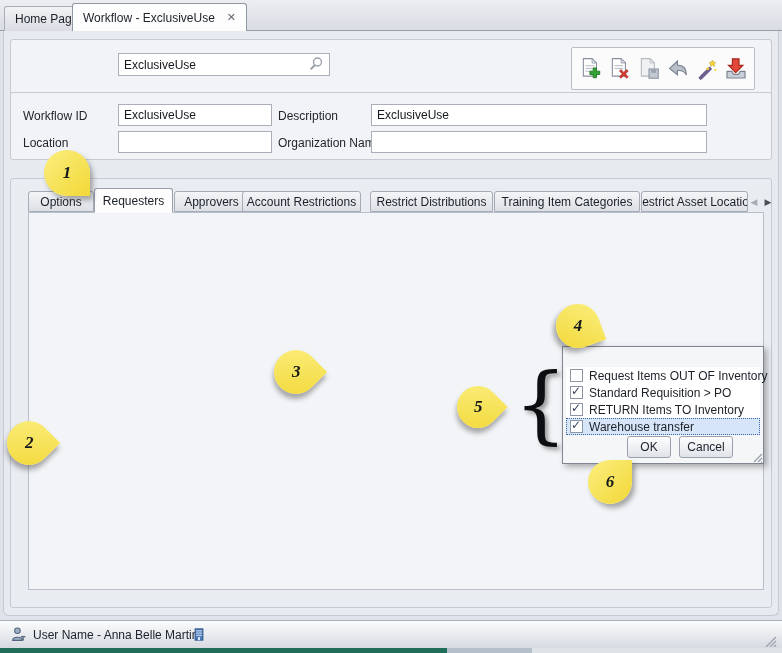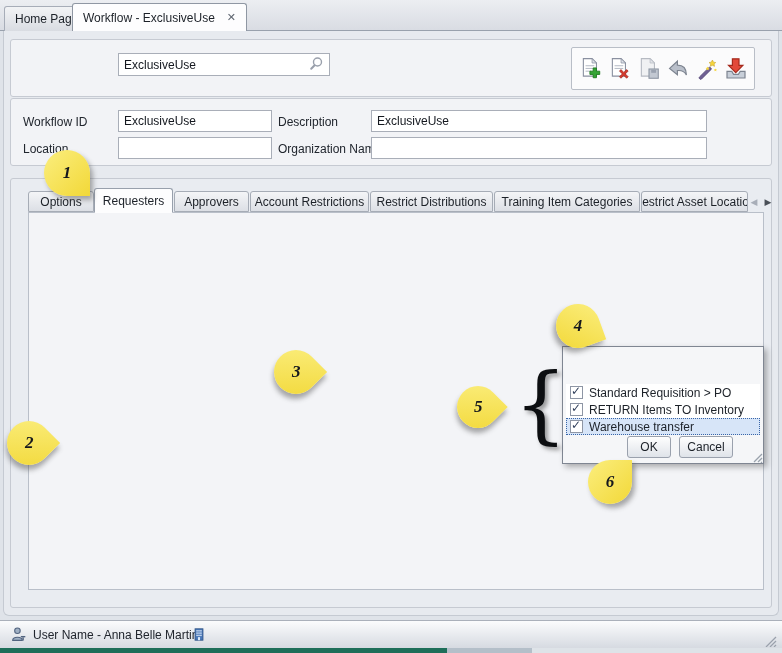--- a/index.html
+++ b/index.html
@@ -162,21 +162,21 @@
       </div>
       <div class="tbtn">
         <svg width="24" height="24" viewBox="0 0 20 20">
             <path d="M7 1.5h5.5v5.5h3.2L9.8 13 3.8 7H7Z" fill="#e2493a" stroke="#a52a1d" stroke-width="1"></path>
             <path d="M2.5 12h4l1.5 2.5h4L13.5 12h4v5.5h-15z" fill="#c8cfd9" stroke="#7d8490" stroke-width="1"></path>
           </svg>
       </div>
     </div>
   </div>
 
-  <div class="gbox" style="left:10px;top:98px;width:762px;height:68px;">
+  <div class="gbox" style="left:10px;top:92px;width:762px;height:68px;">
     <div class="lbl" style="left:12px;top:16px;">Workflow ID</div>
     <input class="tinput noicon" style="left: 107px; top: 11px; width: 154px; height: 22px;" readonly="" value="ExclusiveUse">
     <div class="lbl" style="left:267px;top:16px;">Description</div>
     <input class="tinput noicon" style="left: 360px; top: 11px; width: 336px; height: 22px;" readonly="" value="ExclusiveUse">
     <div class="lbl" style="left:12px;top:43px;">Location</div>
     <input class="tinput noicon" style="left: 107px; top: 38px; width: 154px; height: 22px;" readonly="" value="">
     <div class="lbl" style="left:267px;top:43px;">Organization Name</div>
     <input class="tinput noicon" style="left: 360px; top: 38px; width: 336px; height: 22px;" readonly="" value="">
   </div>
 
@@ -184,21 +184,21 @@
 
   <div class="ptab" style="left:28px;width:66px;">
       <span>Options</span>
     </div>
   <div class="ptab active" style="left:94px;width:79px;">
       <span>Requesters</span>
     </div>
   <div class="ptab" style="left:174px;width:75px;">
       <span>Approvers</span>
     </div>
-  <div class="ptab" style="left:250px;width:119px;text-align:right;">
+  <div class="ptab" style="left:242px;width:119px;text-align:right;">
       <span>Account Restrictions</span>
     </div>
   <div class="ptab" style="left:370px;width:123px;">
       <span>Restrict Distributions</span>
     </div>
   <div class="ptab" style="left:494px;width:146px;">
       <span>Training Item Categories</span>
     </div>
   <div class="ptab" style="left:641px;width:107px;">
       <span>Restrict Asset Location</span>
@@ -382,20 +382,24 @@
       <div class="gc" style="width:46px;display:flex;align-items:center;justify-content:center;">
           <div class="cb"></div>
         </div>
       <div class="gc" style="width:46px;display:flex;align-items:center;justify-content:center;">
           <div class="cb"></div>
         </div>
     </div>
   </div>
 
   <div class="abs popup">
+    <div class="pitem" style="top:20px;">
+      <div class="cb unchecked"></div>
+      <span>Request Items OUT OF Inventory</span>
+    </div>
     <div class="pitem" style="top:37px;">
       <div class="cb checked"></div>
       <span>Standard Requisition &gt; PO</span>
     </div>
     <div class="pitem" style="top:54px;">
       <div class="cb checked"></div>
       <span>RETURN Items TO Inventory</span>
     </div>
     <div class="pitem focused" style="top:71px;">
       <div class="cb checked"></div>

